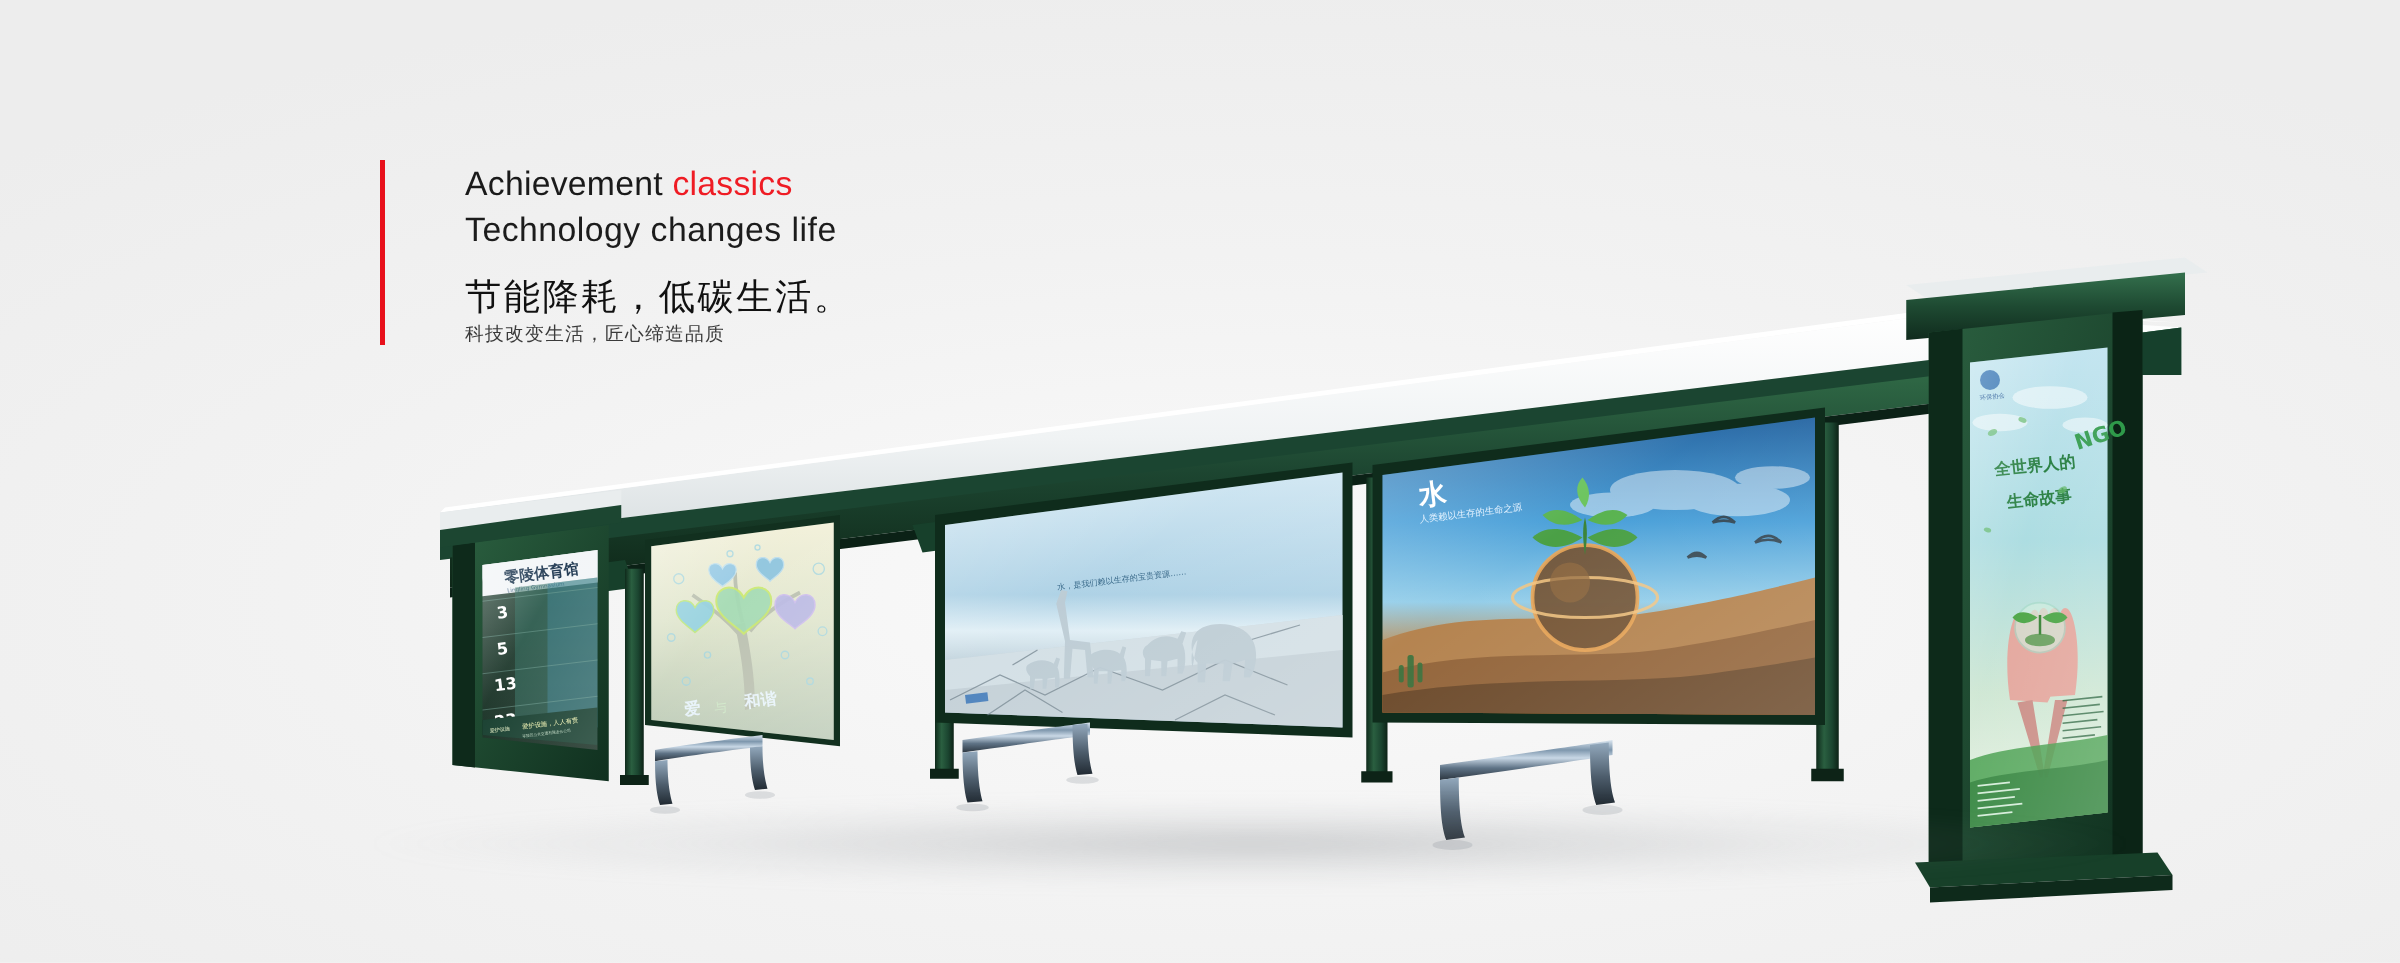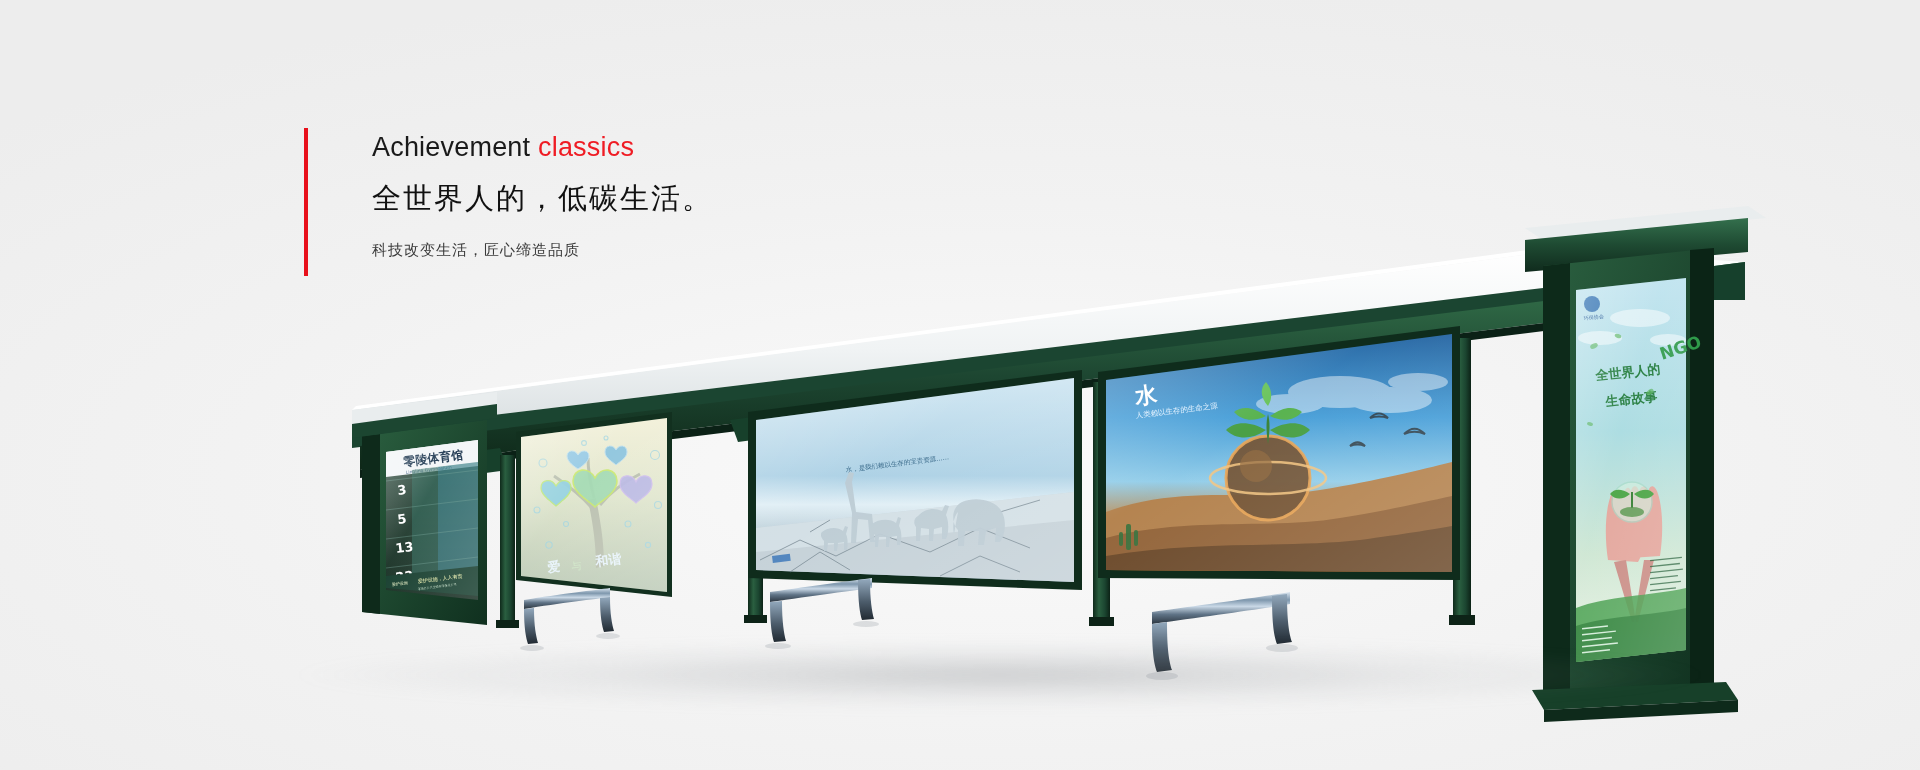--- a/index.html
+++ b/index.html
@@ -31,21 +31,21 @@
   .h-line1 .red{color:#ef1c24;}
   .h-line2{
     font-size:27px;font-weight:normal;color:#1c1c1c;
     letter-spacing:.4px;line-height:1.3;margin-top:4px;white-space:nowrap;
   }
   .h-line3{
     font-size:29px;color:#111;margin-top:16px;letter-spacing:2px;
     font-family:"DejaVu Sans","Liberation Sans",sans-serif;white-space:nowrap;
   }
   .h-line4{
-    font-size:15px;color:#3a3a3a;margin-top:22px;letter-spacing:1px;
+    font-size:15px;color:#3a3a3a;letter-spacing:1px;
     font-family:"DejaVu Sans","Liberation Sans",sans-serif;white-space:nowrap;
   }
 
   
   .shelter{position:absolute;left:0;top:0;width:1920px;height:770px;}
   .shelter svg{display:block;}
 
   .ground-shadow{
     position:absolute;left:300px;top:640px;width:1400px;height:70px;
     background:radial-gradient(ellipse at 50% 50%, rgba(120,125,130,.30) 0%, rgba(150,155,160,.10) 45%, rgba(200,200,200,0) 72%);
@@ -422,17 +422,18 @@
       </g>
 
     </svg>
   </div>
 
   <div class="ground-shadow"></div>
 
   <div class="headline">
     <div class="accent-bar"></div>
     <div class="h-line1"><span>Achievement </span><span class="red">classics</span></div>
-    <div class="h-line3">全世界人的，低碳生活。</div>
+    <div class="h-line2">Technology changes life</div>
+    <div class="h-line3">节能降耗，低碳生活。</div>
     <div class="h-line4">科技改变生活，匠心缔造品质</div>
   </div>
 
 </div>
 
 </body></html>

